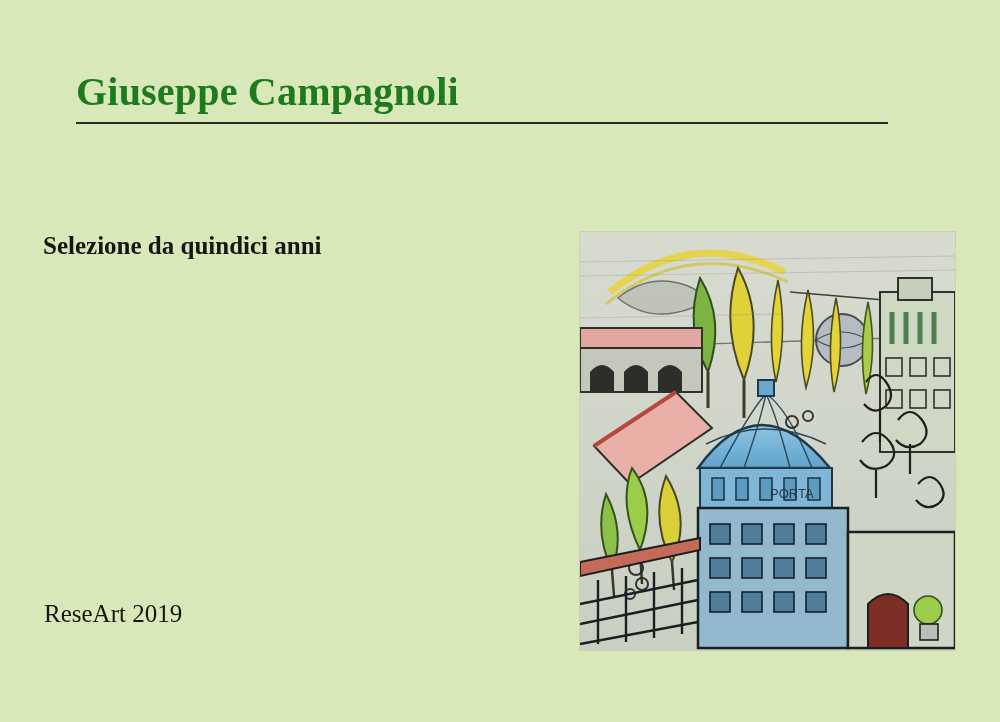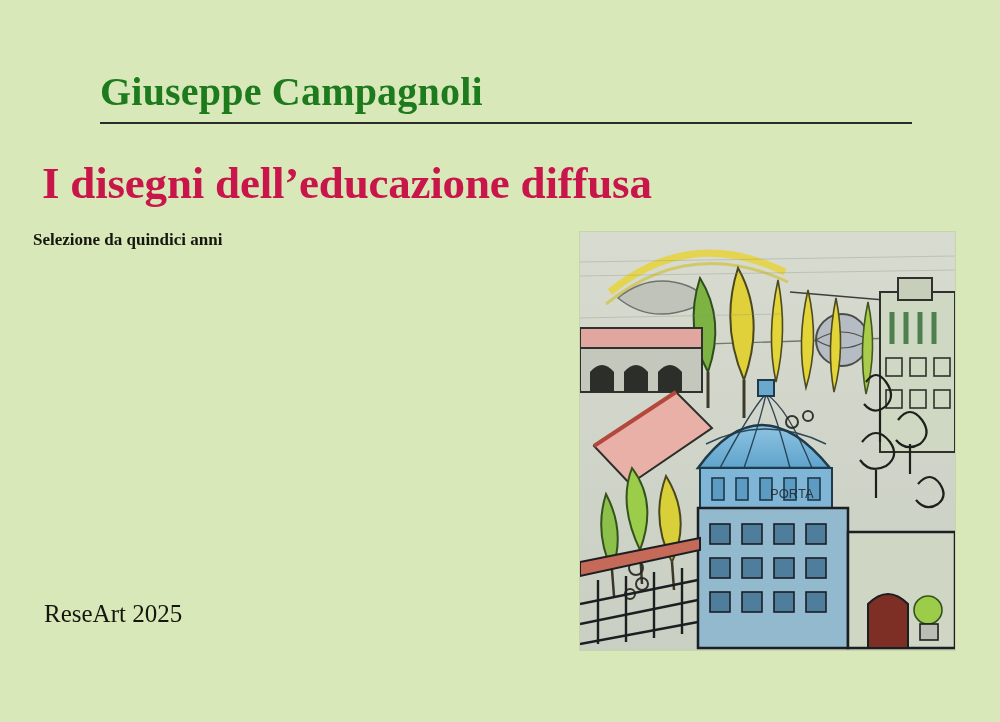--- a/index.html
+++ b/index.html
@@ -16,21 +16,21 @@
   }
   .page {
     position: absolute;
     inset: 0;
     background: #d9e8b9;
   }
 
   
   .author {
     position: absolute;
-    left: 100px;
+    left: 76px;
     top: 70px;
     width: 680px;
   }
   .author-name {
     font-family: "Liberation Serif", serif;
     font-weight: bold;
     font-size: 40px;
     line-height: 1.1;
     color: #1d7a1d;
     letter-spacing: 0.2px;
@@ -52,26 +52,26 @@
     font-weight: bold;
     font-size: 45px;
     line-height: 1.12;
     color: #c8164a;
     letter-spacing: -0.2px;
   }
 
   
   .subtitle {
     position: absolute;
-    left: 33px;
+    left: 43px;
     top: 228px;
     width: 470px;
     font-family: "Liberation Serif", serif;
     font-weight: bold;
-    font-size: 17px;
+    font-size: 25px;
     line-height: 1.42;
     color: #16160f;
   }
   .subtitle div { white-space: pre; }
 
   
   .publisher {
     position: absolute;
     left: 44px;
     top: 600px;
@@ -97,27 +97,26 @@
 </head>
 <body>
 
 <div class="page">
 
   <div class="author">
     <div class="author-name">Giuseppe Campagnoli</div>
     <div class="author-rule"></div>
   </div>
 
-  <div class="title">I disegni dell’educazione diffusa</div>
 
   <div class="subtitle">
     <div>Selezione da quindici anni</div>
   </div>
 
-  <div class="publisher">ReseArt 2025</div>
+  <div class="publisher">ReseArt 2019</div>
 
   <div class="cover-art">
     <svg width="375" height="418" viewBox="0 0 375 418" xmlns="http://www.w3.org/2000/svg">
       <defs>
         <linearGradient id="skyg" x1="0" y1="0" x2="0" y2="1">
           <stop offset="0%" stop-color="#d8dbd0"></stop>
           <stop offset="100%" stop-color="#c9cfc2"></stop>
         </linearGradient>
         <linearGradient id="domeg" x1="0" y1="0" x2="0" y2="1">
           <stop offset="0%" stop-color="#8fc4e2"></stop>

